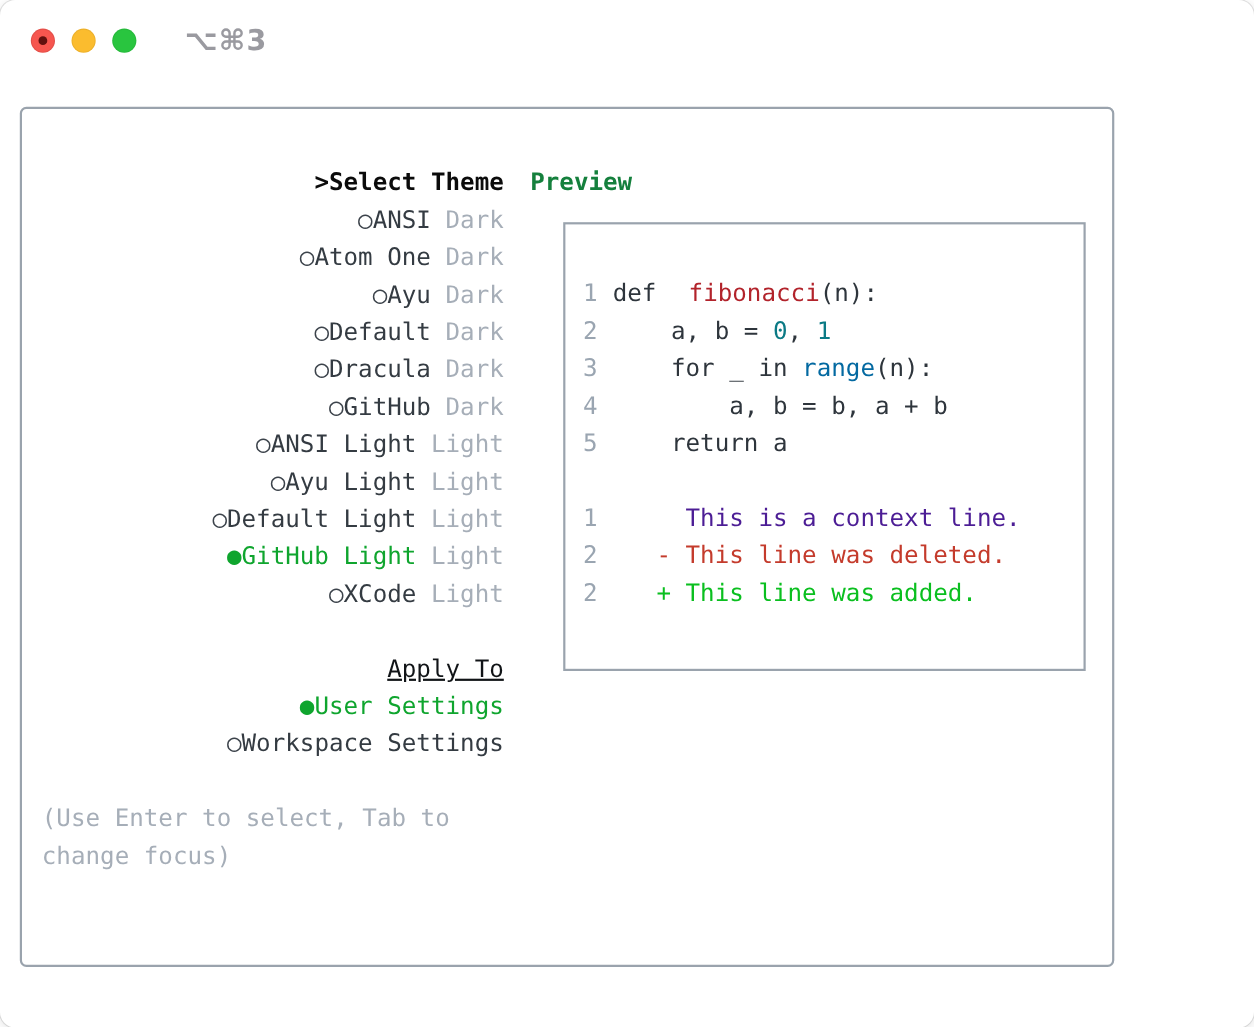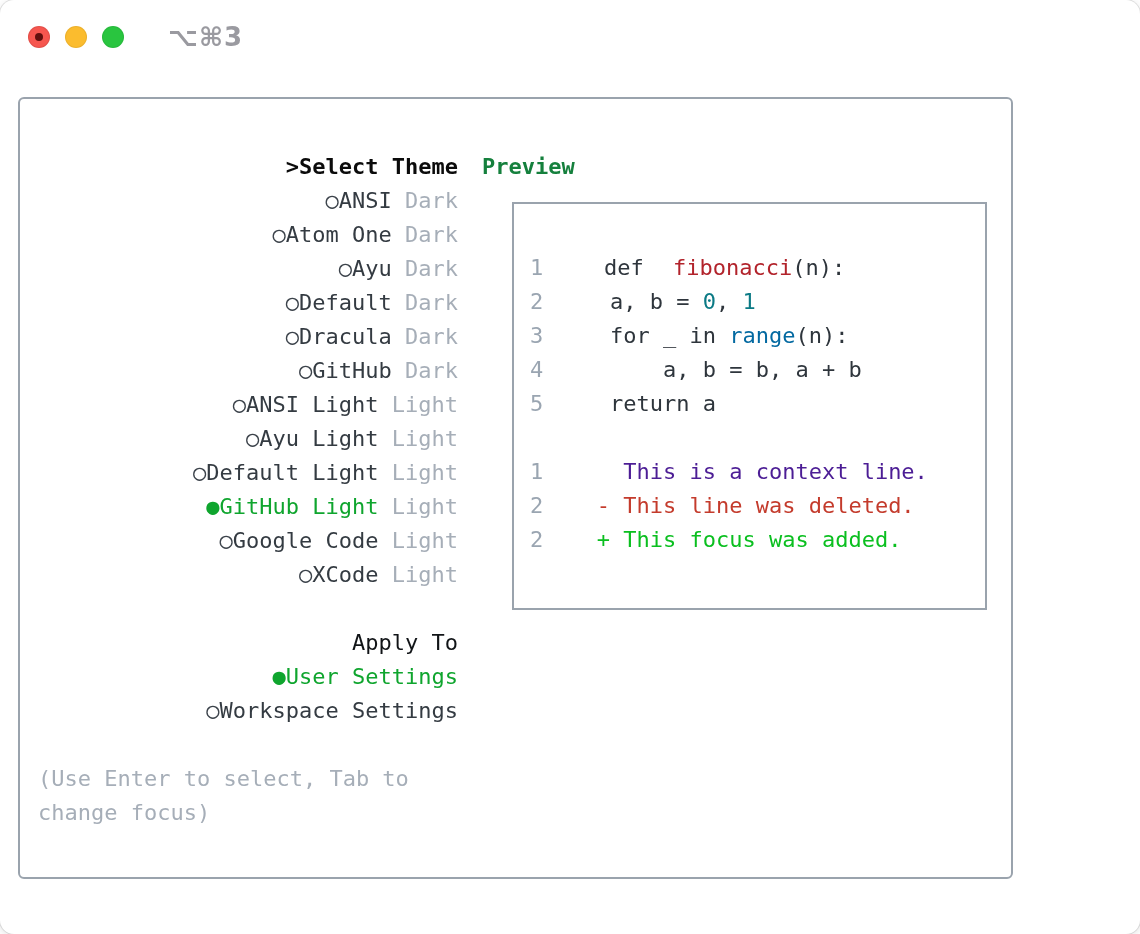--- a/index.html
+++ b/index.html
@@ -21,30 +21,30 @@
   .row{white-space:pre;text-align:right;}
   .picker-title{font-weight:bold;color:#0b0b0b;}
   .picker-title .prompt{font-weight:bold;color:#0b0b0b;}
   .marker{display:inline-block;width:27px;}
   .radio{color:#3c434b;}
   .radio.on{color:#0fa52e;}
   .t-name{color:#343b42;}
   .t-name.sel{color:#0fa52e;}
   .t-tag{color:#a6aeb8;}
   .spacer{height:34px;}
-  .apply-title{color:#111417;}
+  .apply-title{color:#111417;text-decoration:underline;}
   .hint{color:#a6aeb8;white-space:normal;}
   
   .preview-title{position:absolute;left:462px;top:51px;font-size:22px;line-height:34px;font-weight:bold;color:#15803d;}
   .preview-box{position:absolute;left:492px;top:103px;width:475px;height:408px;border:2px solid #9aa3ad;background:#fff;box-sizing:border-box;padding:47px 0 0 16px;overflow:hidden;}
   .code{font-size:22px;line-height:34px;}
   .cl{white-space:pre;}
   .ln{display:inline-block;width:14px;margin-right:13px;color:#9aa5b1;}
   .c-pl{color:#2e353c;}
-  .c-kw{color:#2e353c;margin-left:47px;}
+  .c-kw{color:#2e353c;}
   .c-fn{color:#b2232b;margin-left:16px;}
   .c-bi{color:#0369a1;}
   .c-nm{color:#0b7a85;}
   .d-context{color:#4c1d95;}
   .d-deleted{color:#c43b2c;}
   .d-added{color:#0abf1f;}
 </style>
 </head>
 <body>
 
@@ -68,21 +68,20 @@
           <div class="row"><span class="marker radio">○</span><span class="t-name">ANSI</span><span class="t-tag"> Dark</span></div>
           <div class="row"><span class="marker radio">○</span><span class="t-name">Atom One</span><span class="t-tag"> Dark</span></div>
           <div class="row"><span class="marker radio">○</span><span class="t-name">Ayu</span><span class="t-tag"> Dark</span></div>
           <div class="row"><span class="marker radio">○</span><span class="t-name">Default</span><span class="t-tag"> Dark</span></div>
           <div class="row"><span class="marker radio">○</span><span class="t-name">Dracula</span><span class="t-tag"> Dark</span></div>
           <div class="row"><span class="marker radio">○</span><span class="t-name">GitHub</span><span class="t-tag"> Dark</span></div>
           <div class="row"><span class="marker radio">○</span><span class="t-name">ANSI Light</span><span class="t-tag"> Light</span></div>
           <div class="row"><span class="marker radio">○</span><span class="t-name">Ayu Light</span><span class="t-tag"> Light</span></div>
           <div class="row"><span class="marker radio">○</span><span class="t-name">Default Light</span><span class="t-tag"> Light</span></div>
           <div class="row"><span class="marker radio on">●</span><span class="t-name sel">GitHub Light</span><span class="t-tag"> Light</span></div>
-          <div class="row"><span class="marker radio">○</span><span class="t-name">Google Code</span><span class="t-tag"> Light</span></div>
           <div class="row"><span class="marker radio">○</span><span class="t-name">XCode</span><span class="t-tag"> Light</span></div>
         </div>
 
       <div class="spacer"></div>
 
       <div class="row apply-title"><span class="marker"></span><span>Apply To</span></div>
 
       <div id="apply-list">
           <div class="row"><span class="marker radio on">●</span><span class="t-name sel">User Settings</span></div>
           <div class="row"><span class="marker radio">○</span><span class="t-name">Workspace Settings</span></div>
@@ -98,18 +97,18 @@
     <div class="preview-box">
       <div class="code" id="code-area">
           <div class="cl"><span class="ln">1</span><span class="c-kw">def </span><span class="c-fn">fibonacci</span><span class="c-pl">(n):</span></div>
           <div class="cl"><span class="ln">2</span><span class="c-pl">    a, b = </span><span class="c-nm">0</span><span class="c-pl">, </span><span class="c-nm">1</span></div>
           <div class="cl"><span class="ln">3</span><span class="c-pl">    for _ in </span><span class="c-bi">range</span><span class="c-pl">(n):</span></div>
           <div class="cl"><span class="ln">4</span><span class="c-pl">        a, b = b, a + b</span></div>
           <div class="cl"><span class="ln">5</span><span class="c-pl">    return a</span></div>
           <div class="cl">&nbsp;</div>
           <div class="cl"><span class="ln">1</span><span class="d-context">     This is a context line.</span></div>
           <div class="cl"><span class="ln">2</span><span class="d-deleted">   - This line was deleted.</span></div>
-          <div class="cl"><span class="ln">2</span><span class="d-added">   + This focus was added.</span></div>
+          <div class="cl"><span class="ln">2</span><span class="d-added">   + This line was added.</span></div>
         </div>
     </div>
 
   </div>
 </div>
 
 </body></html>

